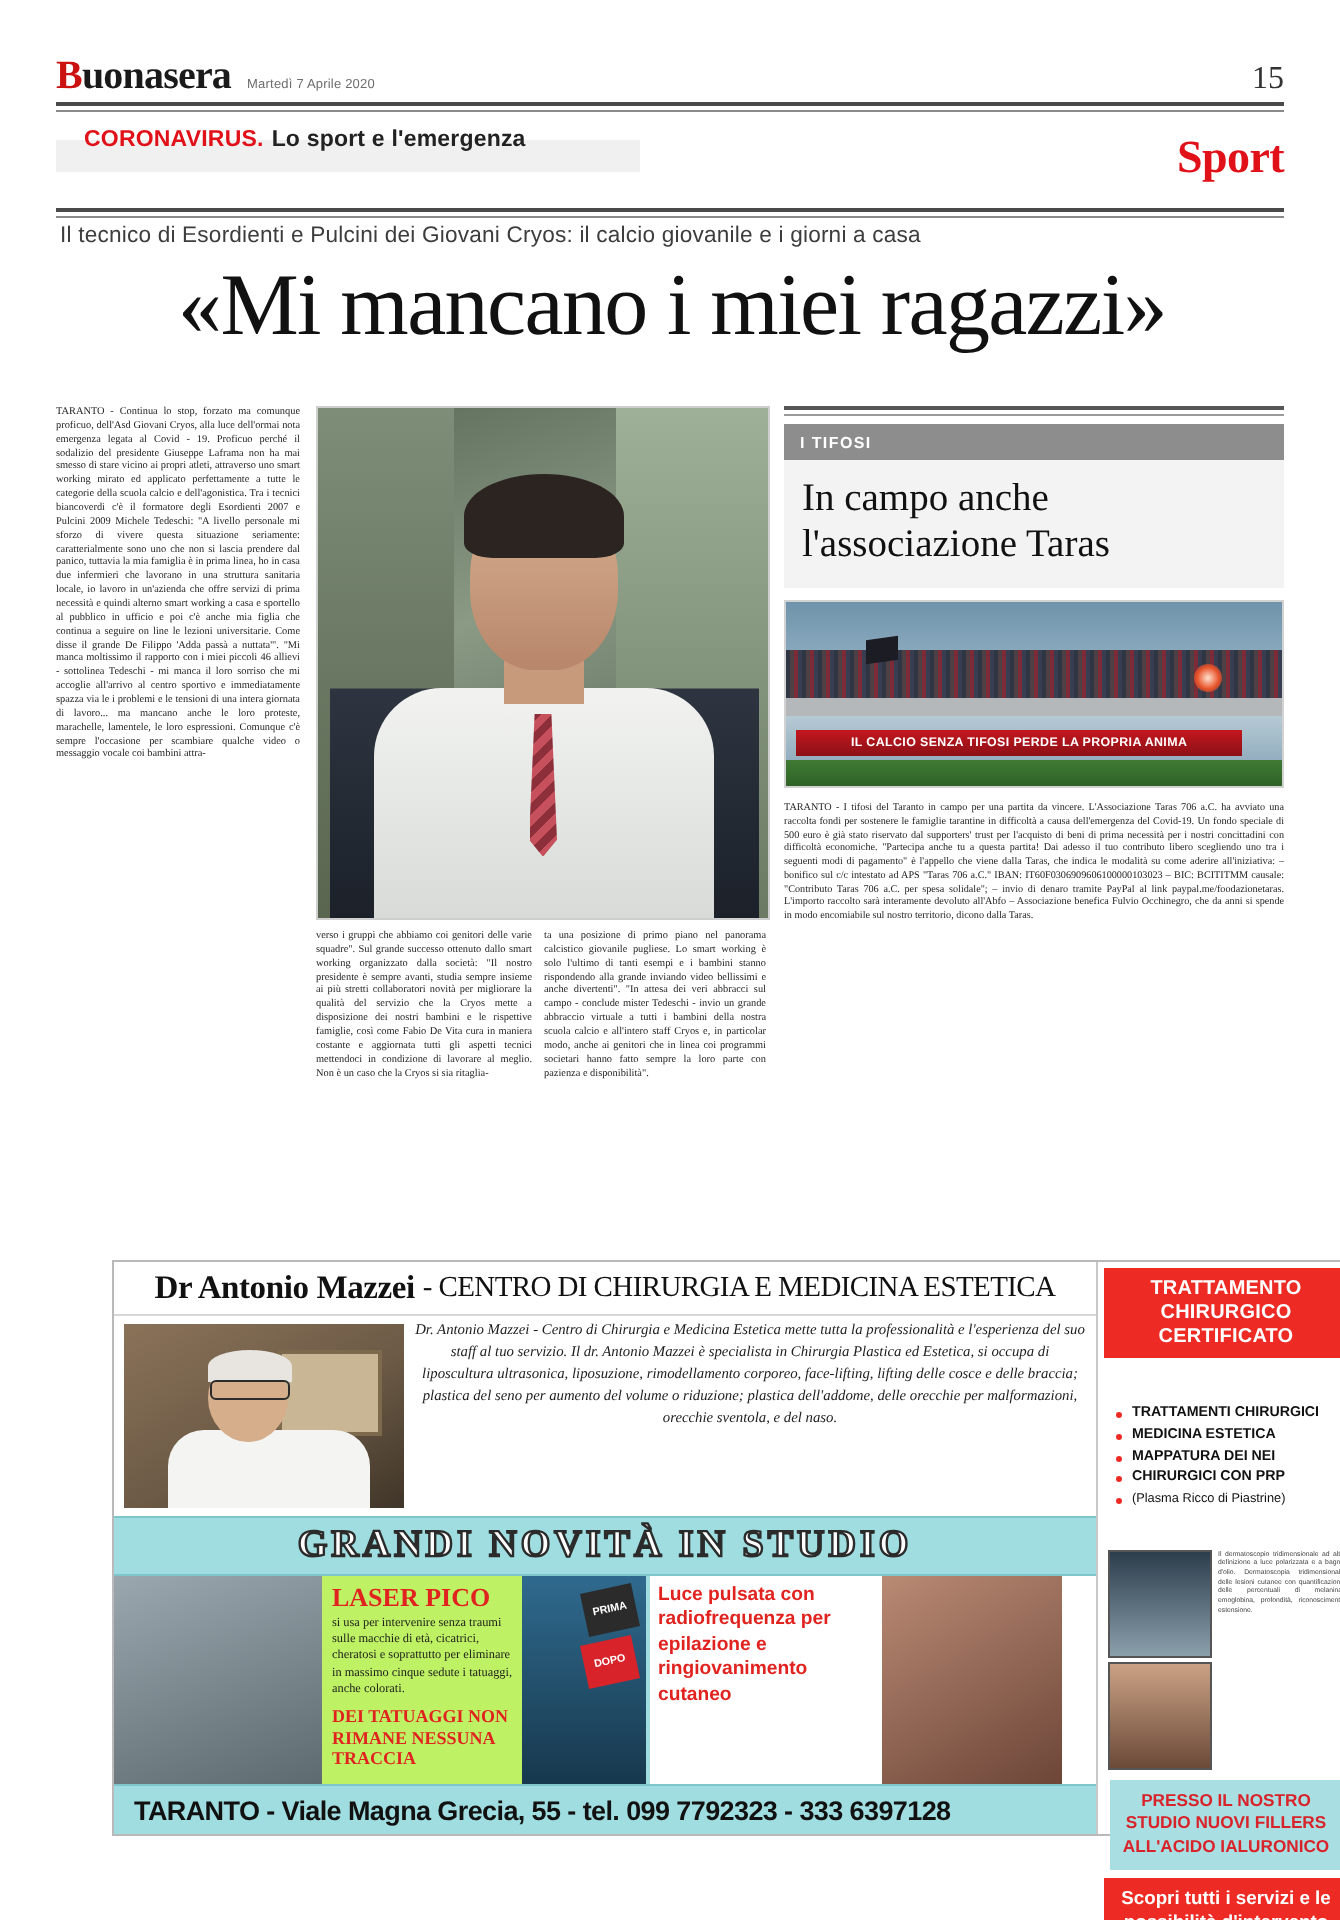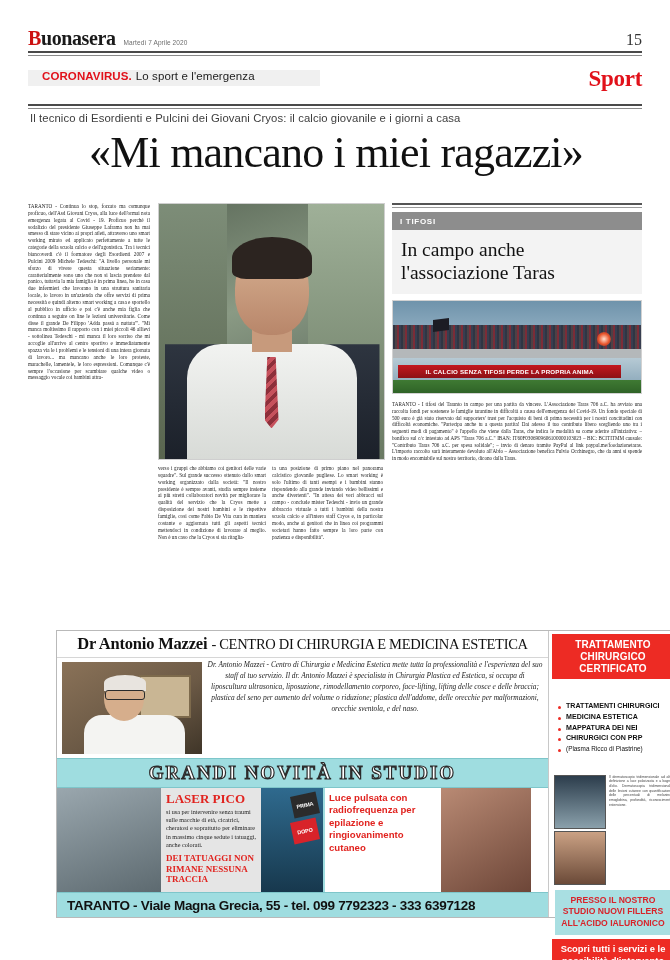--- a/index.html
+++ b/index.html
@@ -12,23 +12,23 @@
   .brand .cap{color:#cc1111;}
   .issue-date{font-size:6.5px;color:#6d6d6d;margin-left:8px;margin-bottom:2px;letter-spacing:0.1px;}
   .page-num{margin-left:auto;font-family:"Liberation Serif",serif;font-size:16px;color:#333;margin-bottom:-1px;}
 
   .rule-dbl{position:absolute;left:28px;width:614px;border-top:2px solid #4a4a4a;border-bottom:1px solid #8a8a8a;height:2px;}
   .rule-dbl.r1{top:51px;}
   .rule-dbl.r2{top:104px;}
 
   
   .sect-strip{position:absolute;left:28px;top:59px;width:614px;height:38px;display:flex;align-items:center;}
-  .sect-tag{background:#f0f0f0;height:16px;display:flex;padding:0 10px 16px 14px;font-size:11.5px;font-weight:bold;letter-spacing:0.1px;width:292px;box-sizing:border-box;}
+  .sect-tag{background:#f0f0f0;height:16px;display:flex;align-items:center;padding:0 10px 16px 14px;font-size:11.5px;font-weight:bold;letter-spacing:0.1px;width:292px;box-sizing:border-box;}
   .sect-tag .kw{color:#e1111a;margin-right:4px;}
-  .sect-tag .sub{color:#222;font-weight:normal;}
+  .sect-tag .sub{color:#222;font-weight:bold;}
   .sect-name{margin-left:auto;font-family:"Liberation Serif",serif;font-size:23px;font-weight:bold;color:#e1111a;line-height:1;letter-spacing:-0.3px;}
 
   
   .kicker{position:absolute;left:30px;top:112px;width:612px;font-size:11.3px;color:#3d3d3d;letter-spacing:0.1px;}
   .headline{position:absolute;left:28px;top:130px;width:616px;text-align:center;font-family:"Liberation Serif",serif;font-size:44px;line-height:1.05;color:#111;letter-spacing:-0.8px;}
 
   
   .article{position:absolute;left:28px;top:203px;width:355px;}
   .colbox{font-family:"Liberation Serif",serif;font-size:5.2px;line-height:1.32;text-align:justify;color:#242424;hyphens:auto;}
   .col-a{position:absolute;left:0;top:0;width:122px;}
@@ -84,21 +84,21 @@
   .doc-coat{position:absolute;left:16%;bottom:0;width:72%;height:42%;background:#f4f4f2;border-radius:18px 18px 0 0;}
 
   .ad-copy{position:absolute;left:150px;top:2px;width:336px;font-family:"Liberation Serif",serif;font-style:italic;font-size:7.4px;line-height:1.48;text-align:center;color:#1d1d1d;}
 
   .ad-strip{position:relative;height:28px;background:#9fdde0;display:flex;align-items:center;justify-content:center;border-top:1px solid #7ec6ca;border-bottom:1px solid #7ec6ca;}
   .ad-strip .gn{font-family:"Liberation Serif",serif;font-weight:bold;font-size:19px;letter-spacing:2px;color:#fff;-webkit-text-stroke:1.2px #2b2b2b;text-stroke:1.2px #2b2b2b;}
 
   .ad-cols{position:relative;height:104px;display:flex;}
   .adc{position:relative;box-sizing:border-box;overflow:hidden;}
   .adc.p1{width:104px;background:linear-gradient(160deg,#9aa7ae,#5d6a70);}
-  .adc.t1{width:100px;background:#e5e5e5;padding:4px 2px 0 5px;}
+  .adc.t1{width:100px;background:#bef264;padding:4px 2px 0 5px;}
   .adc.p2{width:62px;background:linear-gradient(#2f6a8e,#17384d);}
   .adc.t2{width:118px;background:#fff;padding:4px 4px 0 4px;border-left:2px solid #9fdde0;}
   .adc.p3{width:90px;background:linear-gradient(150deg,#b98a74,#6d4638);}
   .ad-h1{color:#e1231f;font-family:"Liberation Serif",serif;font-weight:bold;font-size:13px;line-height:1;margin-bottom:3px;}
   .ad-p1{font-family:"Liberation Serif",serif;font-size:6.2px;line-height:1.32;color:#1d1d1d;}
   .ad-em{color:#e1231f;font-family:"Liberation Serif",serif;font-weight:bold;font-size:9px;line-height:1.18;margin-top:4px;}
   .ad-h2{color:#e1231f;font-weight:bold;font-size:9.6px;line-height:1.3;text-align:left;}
   .ad-badge{position:absolute;right:5px;top:6px;width:26px;height:22px;background:#2b2b2b;color:#fff;font-size:5.4px;font-weight:bold;display:flex;align-items:center;justify-content:center;transform:rotate(-12deg);}
   .ad-badge.b2{top:32px;background:#d8232a;}
 

